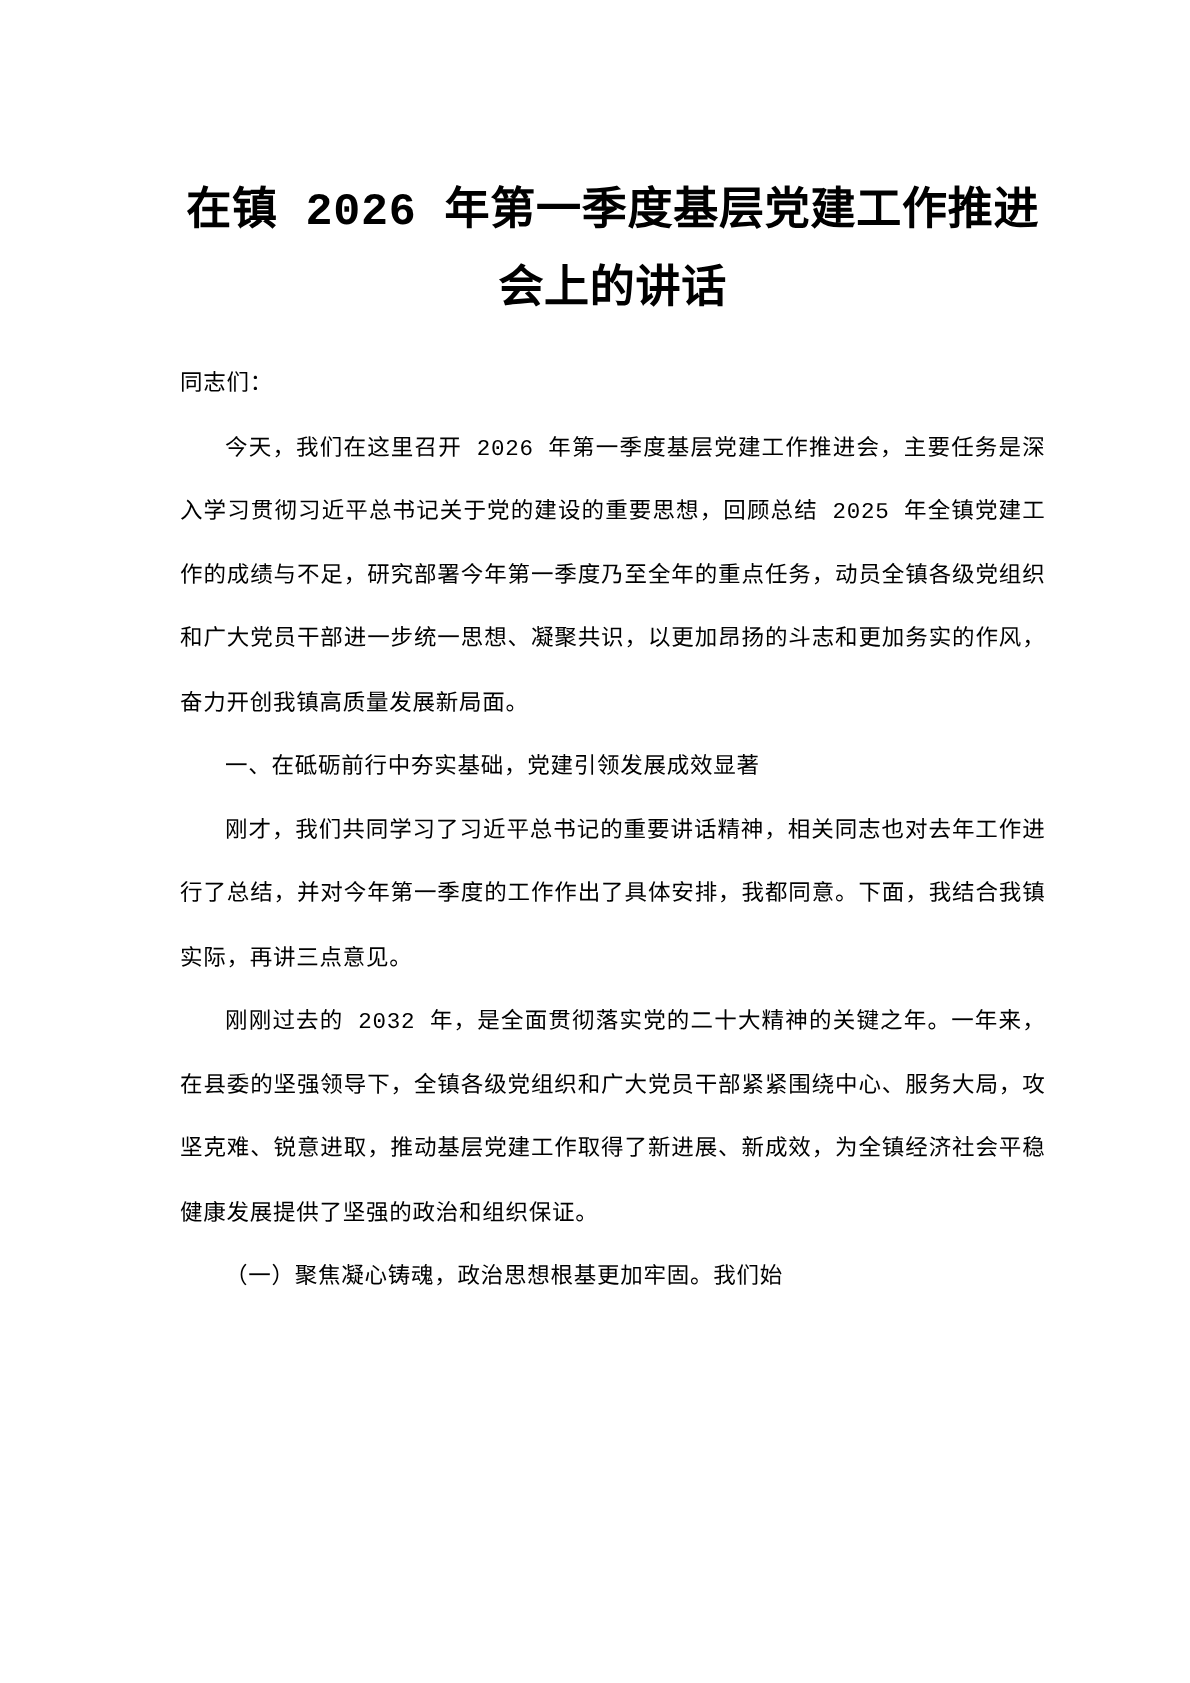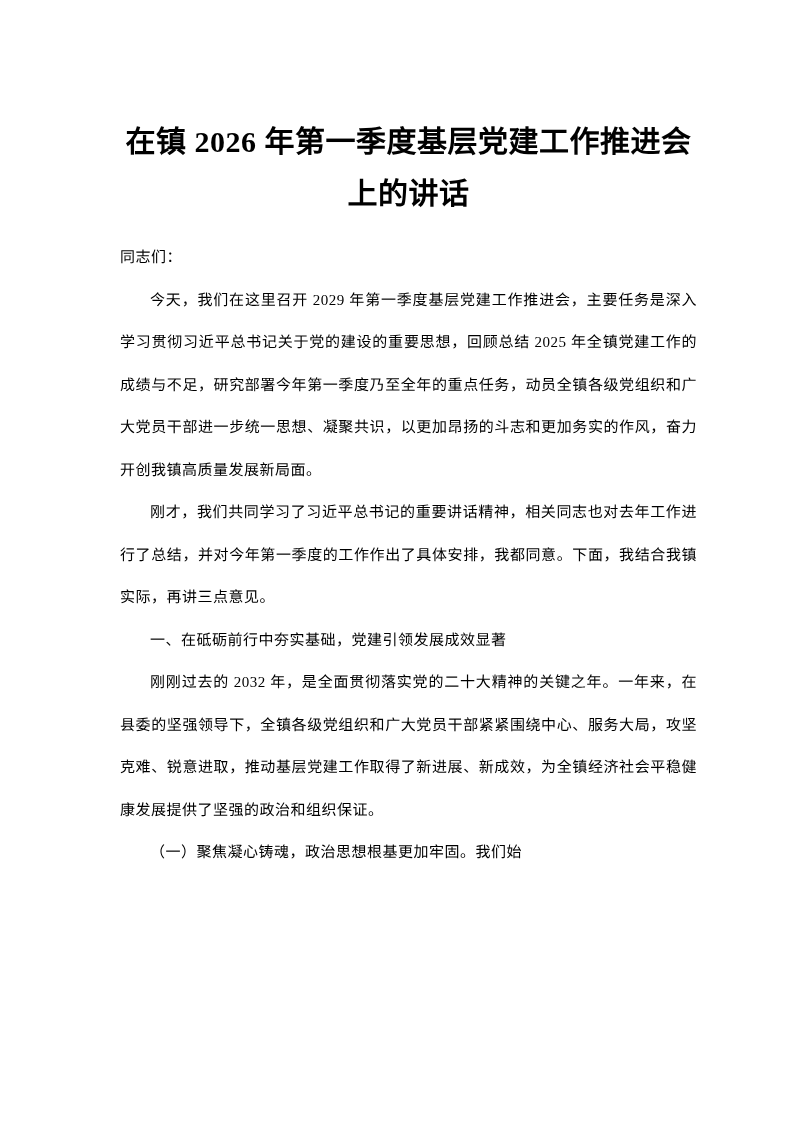--- a/index.html
+++ b/index.html
@@ -9,21 +9,21 @@
   }
   .page {
     position: relative;
     width: 793px;
     height: 922px;
     margin: 0 auto;
     background: #ffffff;
     color: #000000;
     box-sizing: border-box;
     padding: 116px 96px 0 120px;
-    font-family: Liberation Serif, serif;
+    font-family: Liberation Mono, monospace;
     overflow: hidden;
   }
   .doc-title {
     font-size: 30px;
     line-height: 52px;
     font-weight: bold;
     text-align: center;
     margin: 0 0 16px 0;
     letter-spacing: 0.5px;
   }
@@ -43,23 +43,23 @@
 </style>
 </head>
 <body>
 
 <div class="page">
   <h1 class="doc-title">在镇 2026 年第一季度基层党建工作推进会上的讲话</h1>
 
   <div class="doc-body">
     <p class="salutation">同志们：</p>
 
-    <p class="indent">今天，我们在这里召开 2029 年第一季度基层党建工作推进会，主要任务是深入学习贯彻习近平总书记关于党的建设的重要思想，回顾总结 2025 年全镇党建工作的成绩与不足，研究部署今年第一季度乃至全年的重点任务，动员全镇各级党组织和广大党员干部进一步统一思想、凝聚共识，以更加昂扬的斗志和更加务实的作风，奋力开创我镇高质量发展新局面。</p>
+    <p class="indent">今天，我们在这里召开 2026 年第一季度基层党建工作推进会，主要任务是深入学习贯彻习近平总书记关于党的建设的重要思想，回顾总结 2025 年全镇党建工作的成绩与不足，研究部署今年第一季度乃至全年的重点任务，动员全镇各级党组织和广大党员干部进一步统一思想、凝聚共识，以更加昂扬的斗志和更加务实的作风，奋力开创我镇高质量发展新局面。</p>
+
+    <p class="indent">一、在砥砺前行中夯实基础，党建引领发展成效显著</p>
 
     <p class="indent">刚才，我们共同学习了习近平总书记的重要讲话精神，相关同志也对去年工作进行了总结，并对今年第一季度的工作作出了具体安排，我都同意。下面，我结合我镇实际，再讲三点意见。</p>
-
-    <p class="indent">一、在砥砺前行中夯实基础，党建引领发展成效显著</p>
 
     <p class="indent">刚刚过去的 2032 年，是全面贯彻落实党的二十大精神的关键之年。一年来，在县委的坚强领导下，全镇各级党组织和广大党员干部紧紧围绕中心、服务大局，攻坚克难、锐意进取，推动基层党建工作取得了新进展、新成效，为全镇经济社会平稳健康发展提供了坚强的政治和组织保证。</p>
 
     <p class="indent">（一）聚焦凝心铸魂，政治思想根基更加牢固。我们始</p>
   </div>
 </div>
 
 </body></html>

